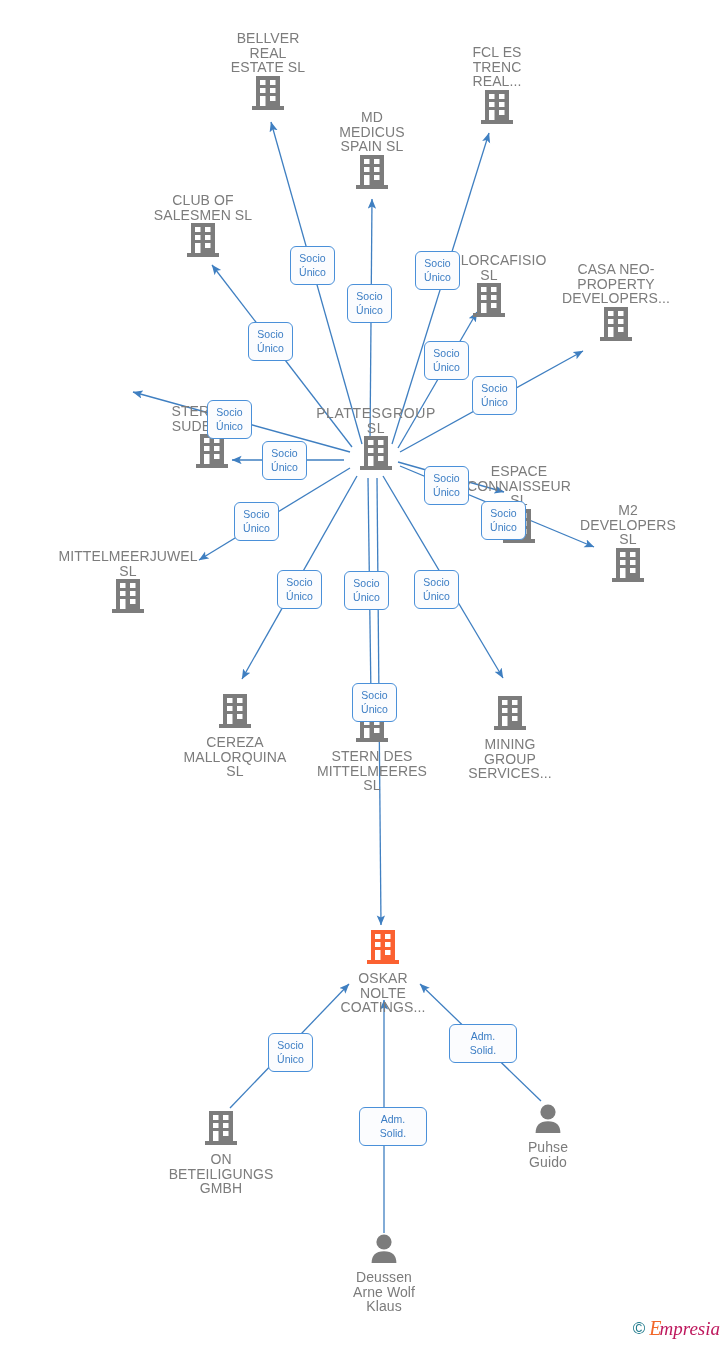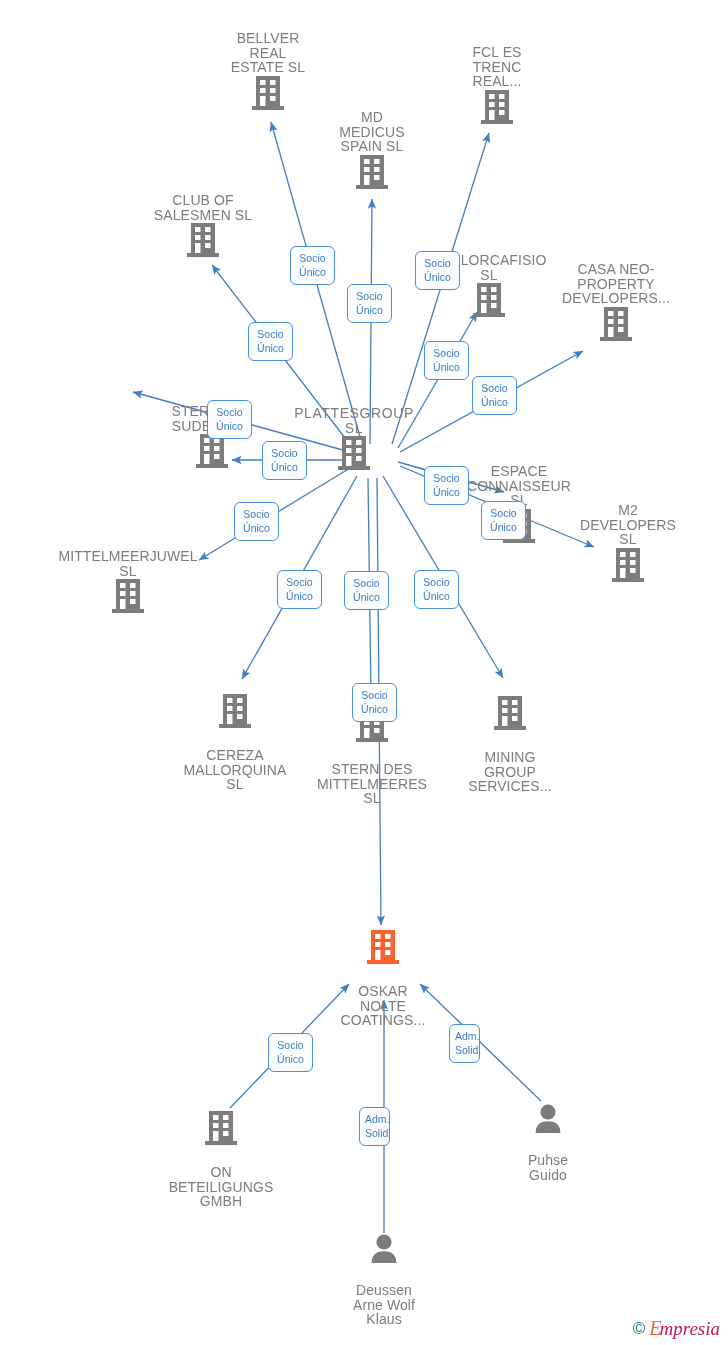--- a/index.html
+++ b/index.html
@@ -26,21 +26,21 @@
   .node .ico{display:block;margin:0 auto;}
   .node .lbl{
     display:block;
     font-size:14px;
     line-height:14.5px;
     color:#7c7c7c;
     letter-spacing:.1px;
     white-space:pre-line;
   }
   .node.above .lbl{margin-bottom:1px;}
-  .node.below .lbl{margin-top:14px;}
+  .node.below .lbl{margin-top:1px;}
 
   .node.root .lbl{color:#7c7c7c;letter-spacing:.6px;}
 
   
   .w90{width:90px;margin-left:-45px;}
   .w110{width:110px;margin-left:-55px;}
   .w130{width:130px;margin-left:-65px;}
   .w160{width:160px;margin-left:-80px;}
 
   
@@ -54,21 +54,21 @@
     color:#3b7dc4;
     font-size:10.5px;
     line-height:14px;
     text-align:center;
     padding:4px 5px 5px 5px;
     width:45px;
     margin-left:-22px;
     margin-top:-17px;
   }
   .badge span{display:block;white-space:nowrap;}
-  .badge.wide{width:31px;margin-left:-24px;}
+  .badge.wide{width:68px;margin-left:-24px;}
 
   
   #watermark{
     position:absolute;right:8px;bottom:6px;
     display:flex;align-items:center;gap:4px;
     z-index:9;
   }
   #watermark .c{
     font-size:17px;color:#1f7a8c;line-height:1;
   }
@@ -262,21 +262,21 @@
             <rect x="19" y="4" width="5.5" height="5"></rect>
             <rect x="9" y="12" width="5.5" height="5"></rect>
             <rect x="19" y="12" width="5.5" height="5"></rect>
             <rect x="9" y="20" width="5.5" height="10"></rect>
             <rect x="19" y="20" width="5.5" height="5"></rect>
           </g>
         </svg>
     </span>
   </div>
 
-  <div class="node above w130 root" style="left:354px;top:406px;text-align:center;">
+  <div class="node above w130 root" style="left:376px;top:406px;text-align:center;">
     <span class="lbl">PLATTESGROUP
 SL</span>
     <span class="ico">
       <svg width="34" height="36" viewBox="0 0 34 36">
           <g fill="#7c7c7c">
             <rect x="5" y="0" width="24" height="30"></rect>
             <rect x="1" y="30" width="32" height="4"></rect>
           </g>
           <g fill="#ffffff">
             <rect x="9" y="4" width="5.5" height="5"></rect>

